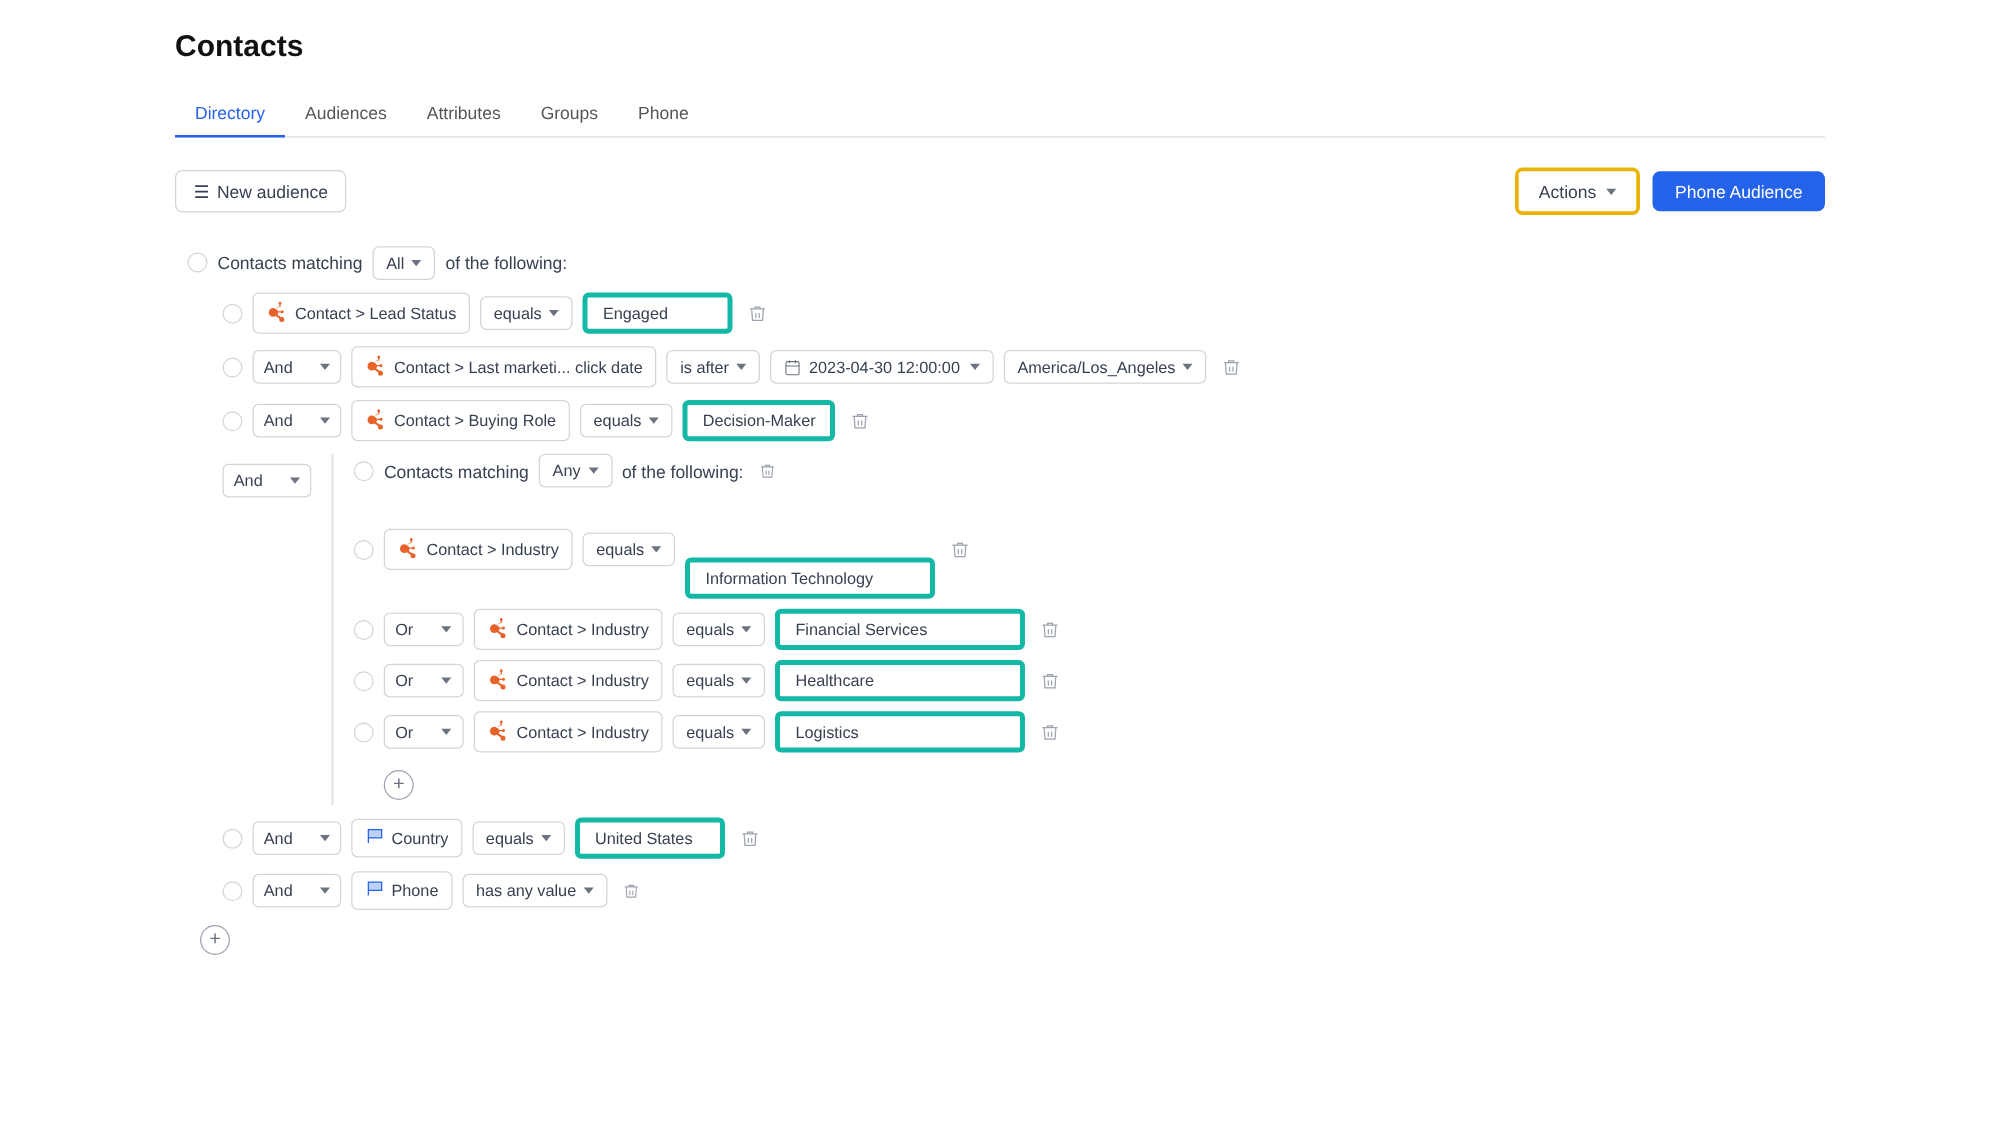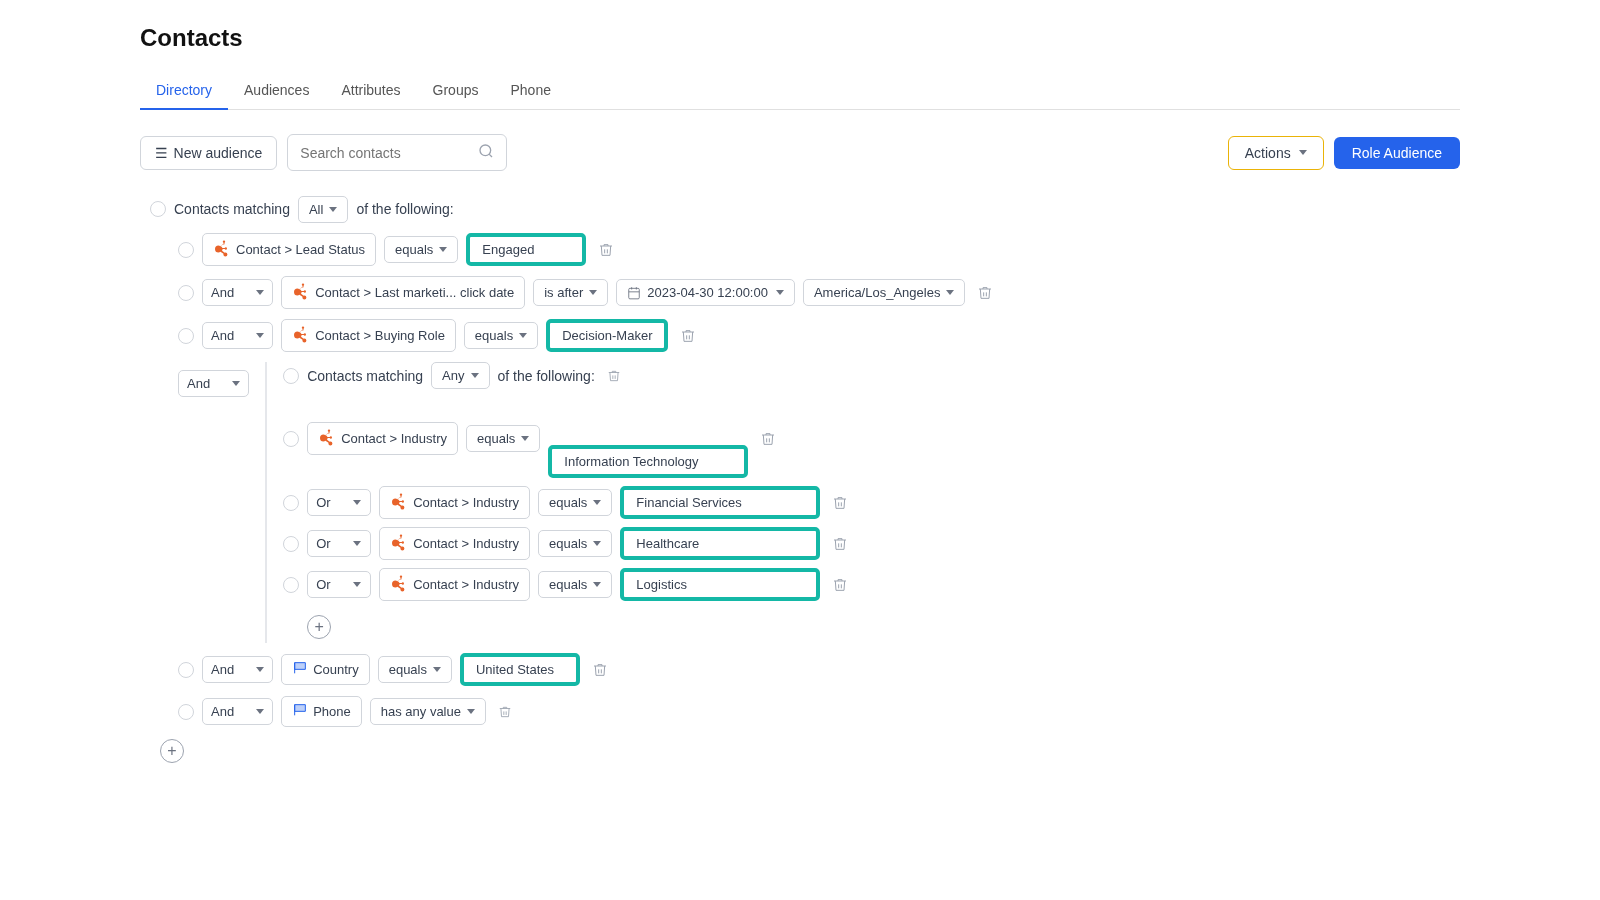--- a/index.html
+++ b/index.html
@@ -7,21 +7,21 @@
     .page { max-width: 1400px; margin: 0 auto; padding: 24px 40px; }
     h1 { font-size: 24px; font-weight: 700; margin-bottom: 20px; color: #111; }
     .tabs { display: flex; gap: 0; border-bottom: 1px solid #e0e0e0; margin-bottom: 24px; }
     .tab { padding: 10px 16px; cursor: pointer; color: #555; font-size: 14px; text-decoration: none; border-bottom: 2px solid transparent; margin-bottom: -1px; }
     .tab.active { color: #2563eb; border-bottom: 2px solid #2563eb; font-weight: 500; }
     .toolbar { display: flex; align-items: center; gap: 10px; margin-bottom: 24px; }
     .btn-new-audience { display: flex; align-items: center; gap: 6px; padding: 8px 14px; border: 1px solid #d1d5db; border-radius: 6px; background: #fff; cursor: pointer; font-size: 14px; color: #374151; }
     .search-box { display: flex; align-items: center; gap: 8px; padding: 8px 12px; border: 1px solid #d1d5db; border-radius: 6px; background: #fff; width: 220px; color: #9ca3af; }
     .search-box input { border: none; outline: none; font-size: 14px; color: #374151; width: 100%; background: transparent; }
     .spacer { flex: 1; }
-    .btn-actions { display: flex; align-items: center; gap: 6px; padding: 8px 16px; border: 1px solid #eab308; border-radius: 6px; background: #fff; cursor: pointer; font-size: 14px; color: #374151; }
+    .btn-actions { display: flex; align-items: center; gap: 6px; padding: 8px 16px; border: 3px solid #eab308; border-radius: 6px; background: #fff; cursor: pointer; font-size: 14px; color: #374151; }
     .btn-save { padding: 8px 18px; border: none; border-radius: 6px; background: #2563eb; color: #fff; font-size: 14px; font-weight: 500; cursor: pointer; }
 
     .filter-area { padding-left: 10px; }
     .filter-row { display: flex; align-items: center; gap: 8px; margin-bottom: 10px; }
     .circle { width: 16px; height: 16px; border-radius: 50%; border: 1px solid #d1d5db; background: #fff; flex-shrink: 0; }
     .select-small { display: flex; align-items: center; gap: 4px; padding: 5px 10px; border: 1px solid #d1d5db; border-radius: 5px; background: #fff; cursor: pointer; font-size: 13px; color: #374151; white-space: nowrap; }
     .tag-pill { display: flex; align-items: center; gap: 5px; padding: 5px 10px; border: 1px solid #d1d5db; border-radius: 5px; background: #fff; font-size: 13px; color: #374151; white-space: nowrap; cursor: pointer; }
     .value-box { padding: 5px 12px; border: 4px solid #14b8a6; border-radius: 5px; background: #fff; font-size: 13px; color: #374151; min-width: 120px; }
     .delete-btn { background: none; border: none; cursor: pointer; color: #9ca3af; padding: 4px; display: flex; align-items: center; }
     .hubspot-icon { width: 18px; height: 18px; flex-shrink: 0; }
@@ -47,35 +47,26 @@
     <a class="tab">Attributes</a>
     <a class="tab">Groups</a>
     <a class="tab">Phone</a>
   </div>
 
   <div class="toolbar">
     <button class="btn-new-audience">
       <span style="font-size:14px;">☰</span>
       <span>New audience</span>
     </button>
-    <div class="search-box">
-      <input type="text" placeholder="Search contacts" style="">
-      <span style="color:#9ca3af;">
-        <svg width="16" height="16" viewBox="0 0 24 24" fill="none" stroke="currentColor" stroke-width="2">
-            <circle cx="11" cy="11" r="8"></circle>
-            <path d="m21 21-4.35-4.35"></path>
-          </svg>
-      </span>
-    </div>
     <div class="spacer"></div>
     <button class="btn-actions">
       <span>Actions</span>
       <span class="chevron"></span>
     </button>
-    <button class="btn-save">Role Audience</button>
+    <button class="btn-save">Phone Audience</button>
   </div>
 
   <div class="filter-area">
 
     <div class="filter-row">
       <div class="circle"></div>
       <span class="contacts-matching">Contacts matching</span>
       <div class="select-small">
         <span>All</span>
         <span class="chevron"></span>

